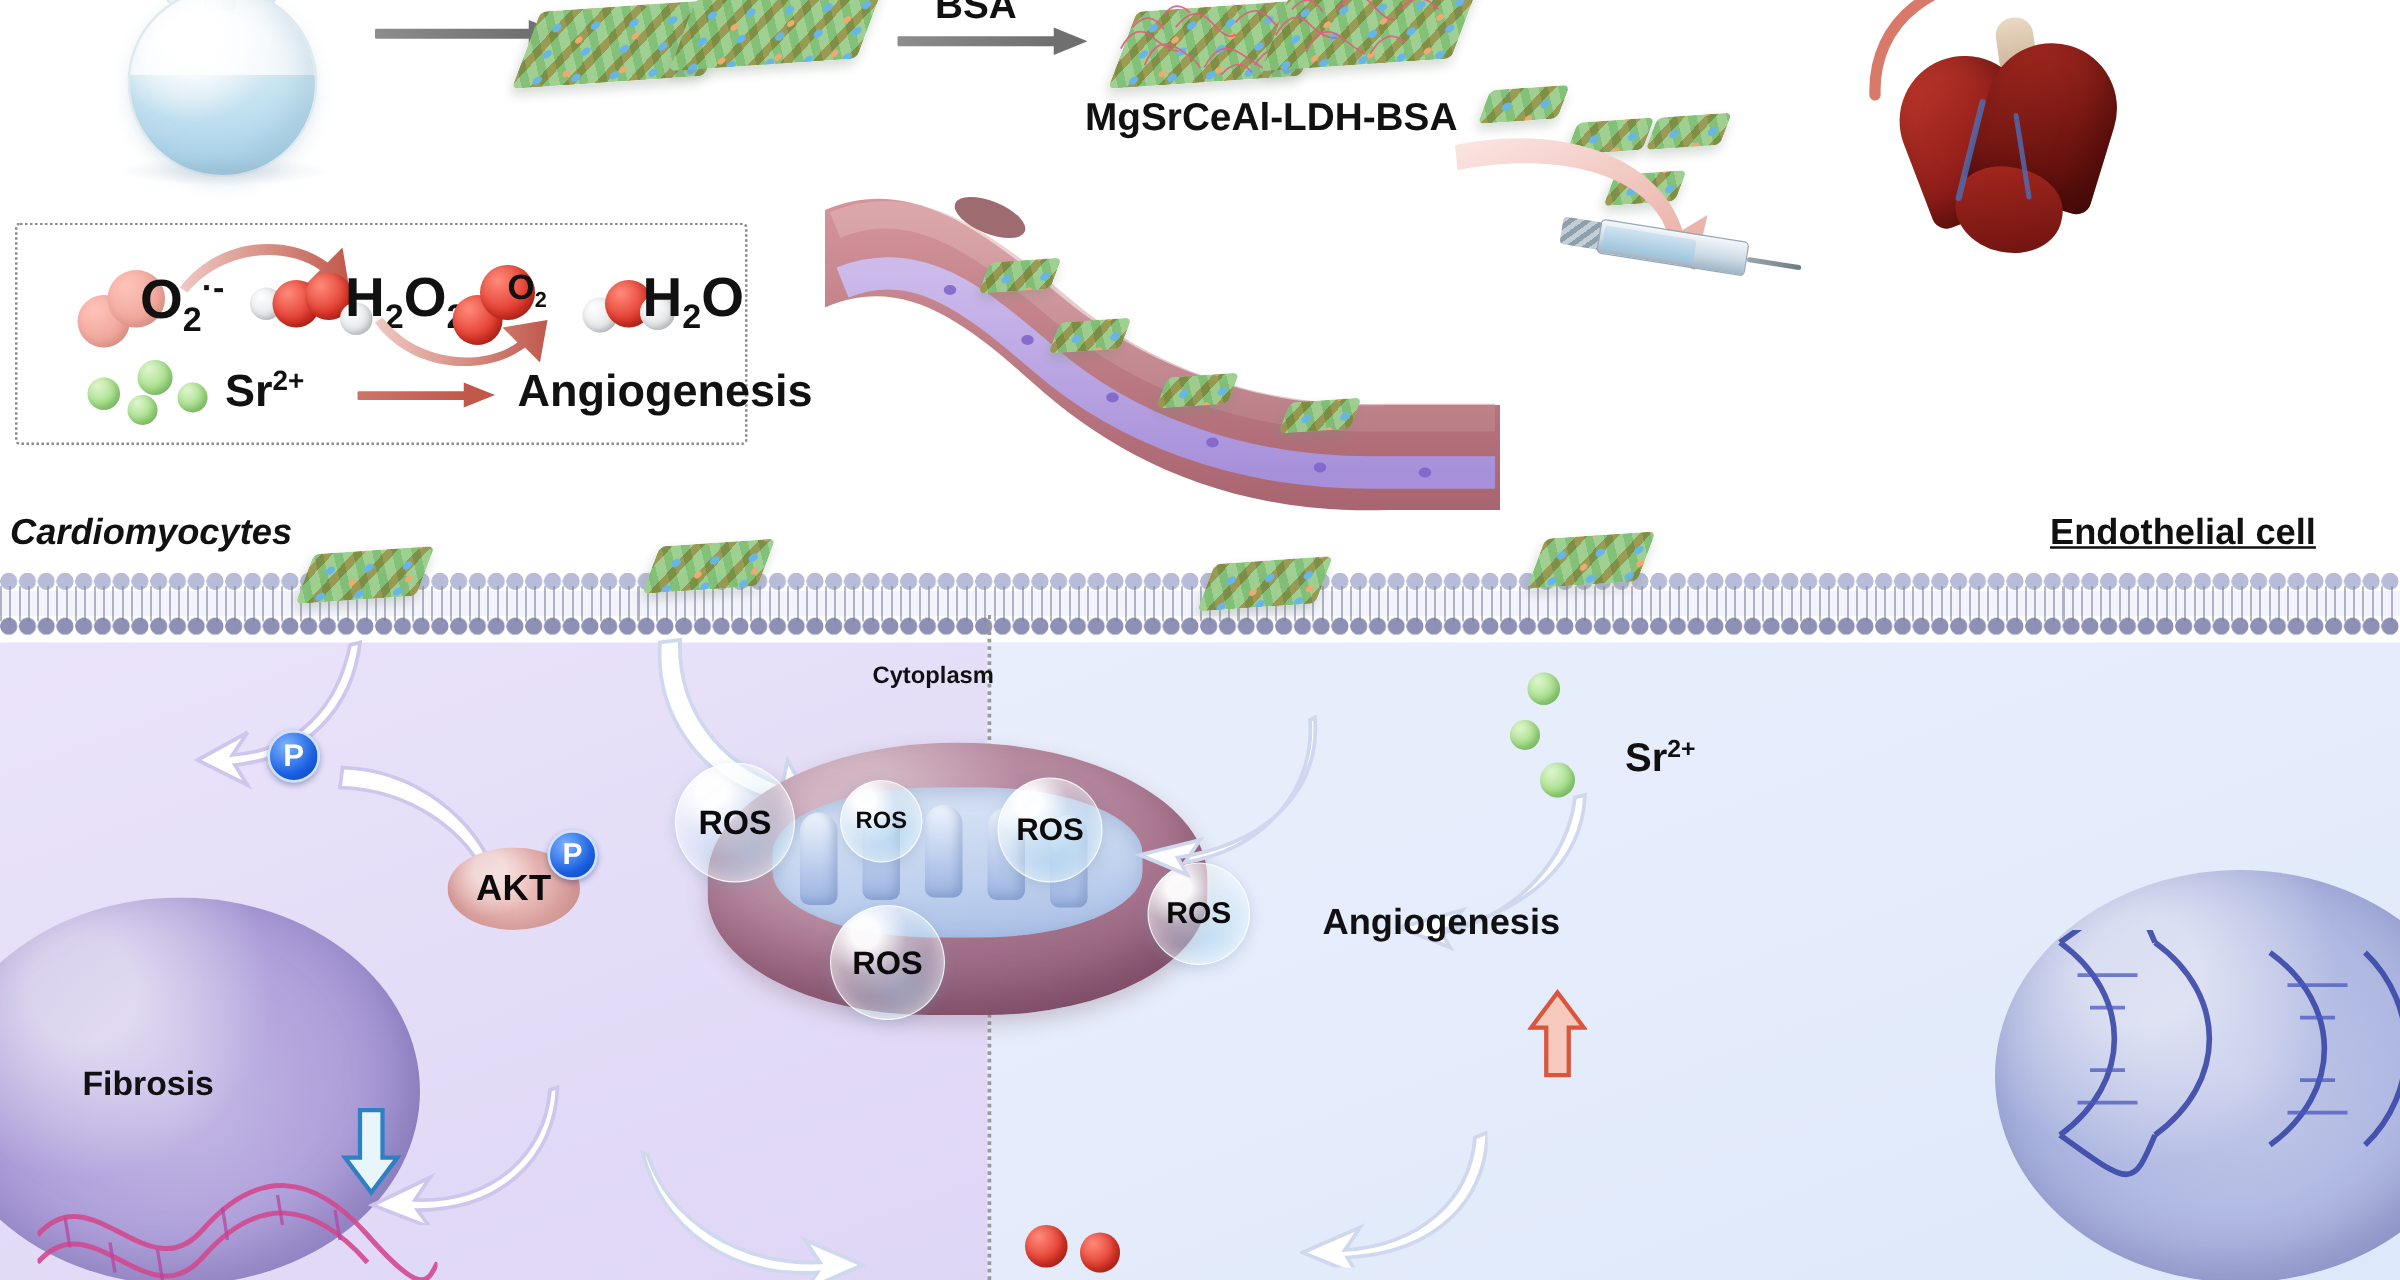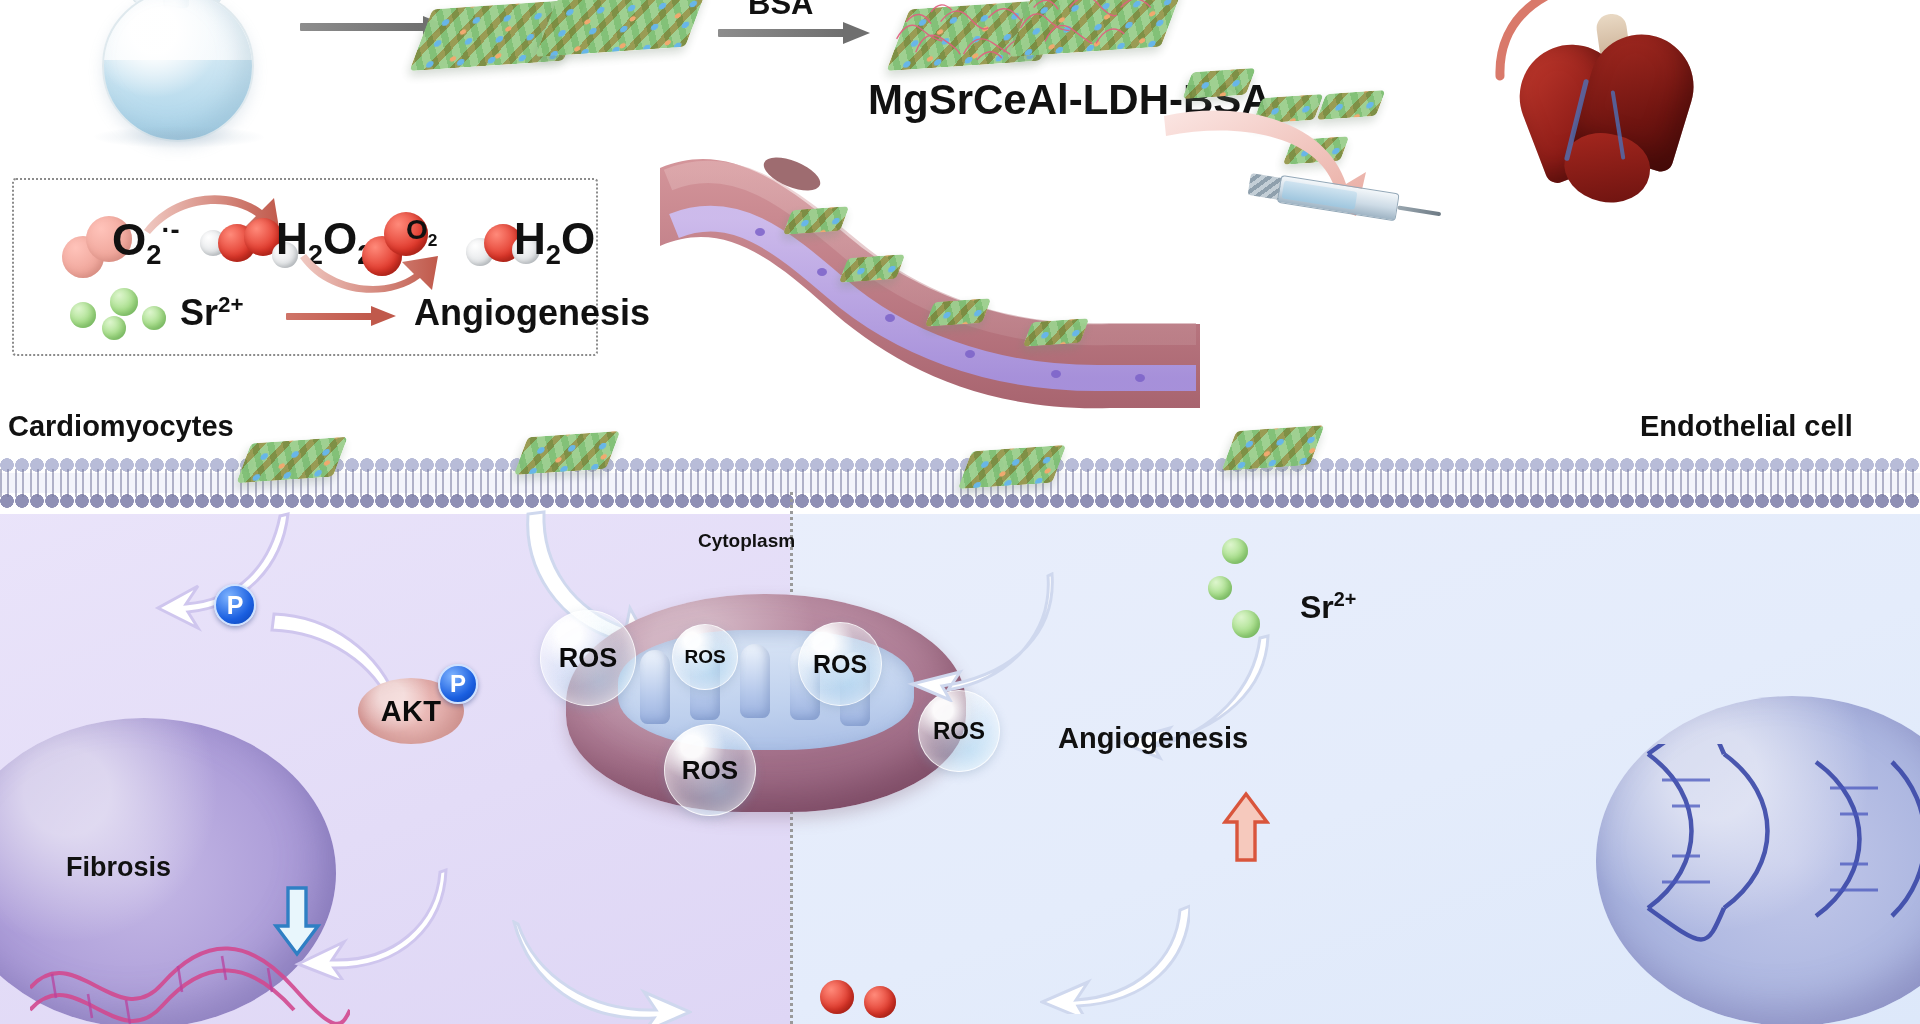--- a/index.html
+++ b/index.html
@@ -341,21 +341,21 @@
           <path d="M10 50 q14-24 28-10 t24 12"></path>
             <path d="M36 64 q12-26 30-12 t20 14"></path>
           <path d="M62 28 q16-20 30-4 t20 12"></path>
             <path d="M90 66 q14-24 30-10"></path>
           <path d="M116 28 q16-18 32 0"></path>
             <path d="M24 28 q14-16 26 2"></path>
         </g>
       </svg>
     </div>
 
-    <div class="lbl" style="left:868px; top:76px; font-size:42px;">MgSrCeAl-LDH-BSA</div>
+    <div class="lbl" style="left:868px; top:76px; font-size:31px;">MgSrCeAl-LDH-BSA</div>
 
     <div class="ldh" style="left:1188px; top:70px; width:62px; height:27px;">
       <div class="sheet"></div>
       <div class="blue-dots"></div>
     </div>
     <div class="ldh" style="left:1258px; top:96px; width:60px; height:26px;">
       <div class="sheet"></div>
       <div class="blue-dots"></div>
     </div>
     <div class="ldh" style="left:1322px; top:92px; width:58px; height:26px;">
@@ -516,22 +516,22 @@
     </div>
   </div>
 
   <div class="cell-section">
 
     <div class="cyto-left"></div>
     <div class="cyto-right"></div>
     <div class="membrane"></div>
     <div class="divider"></div>
 
-    <div class="lbl" style="left:8px; top:-42px; font-size:29px;">Cardiomyocytes</div>
-    <div class="lbl" style="left:1640px; top:-42px; font-size:29px;">Endothelial cell</div>
+    <div class="lbl" style="left:8px; top:-42px; font-size:29px;font-style:italic;">Cardiomyocytes</div>
+    <div class="lbl" style="left:1640px; top:-42px; font-size:29px;text-decoration:underline;">Endothelial cell</div>
 
     <div class="lbl" style="left:698px; top:78px; font-size:19px;">Cytoplasm</div>
 
     <div class="ldh" style="left:245px; top:-12px; width:94px; height:40px; z-index:5;">
       <div class="sheet"></div>
       <div class="blue-dots"></div>
     </div>
     <div class="ldh" style="left:522px; top:-18px; width:90px; height:38px; z-index:5;">
       <div class="sheet"></div>
       <div class="blue-dots"></div>

